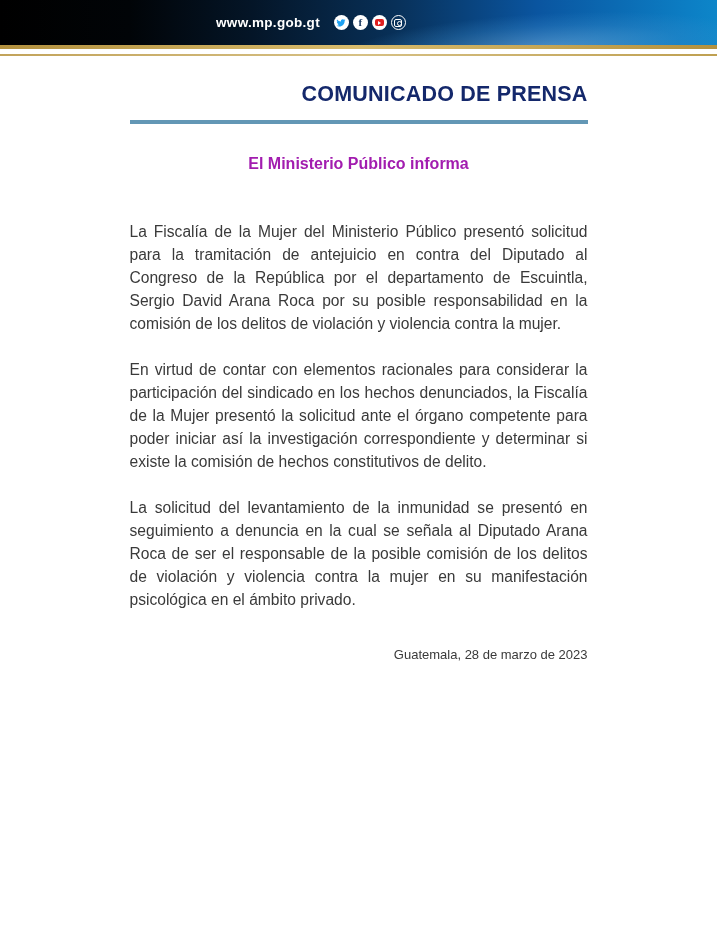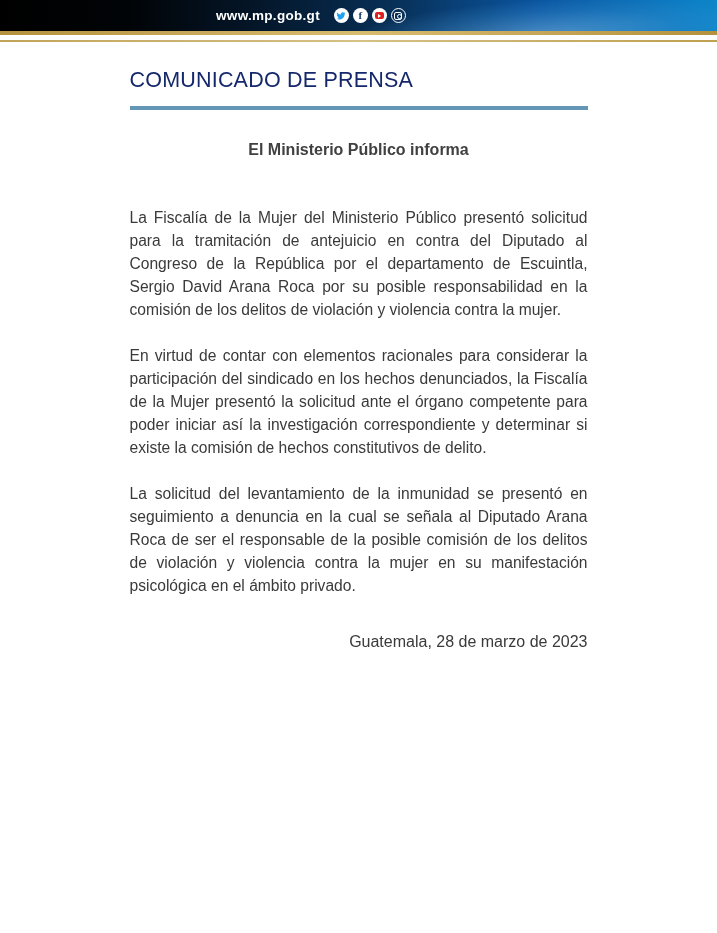--- a/index.html
+++ b/index.html
@@ -2,21 +2,21 @@
 <html><head>
 <meta charset="utf-8">
 <style>
   * { margin: 0; padding: 0; box-sizing: border-box; }
   html, body { width: 717px; height: 933px; background: #ffffff; overflow: hidden; }
   body { font-family: "Liberation Sans", sans-serif; }
 
   
   .banner {
     position: relative;
-    height: 31px;
+    height: 45px;
     background: linear-gradient(90deg,
       #000000 0%, #010407 18%, #041527 35%,
       #083058 55%, #0a55a0 75%, #0c7ec4 96%, #0d86c9 100%);
     overflow: hidden;
   }
   .banner::after {
     content: "";
     position: absolute;
     right: -40px; bottom: -38px;
     width: 420px; height: 70px;
@@ -119,48 +119,48 @@
     margin-top: 3px;
     font-size: 12.5px;
     font-weight: bold;
     color: #242e66;
     letter-spacing: 3px;
   }
 
   
   .title {
     margin-top: 26px;
-    text-align: left;
+    text-align: right;
     font-size: 21.5px;
-    font-weight: normal;
+    font-weight: bold;
     color: #14286b;
     letter-spacing: 0.2px;
   }
   .divider { height: 4px; background: #6397b5; margin-top: 13px; }
   .subtitle {
     margin-top: 31px;
     text-align: center;
     font-size: 16px;
     font-weight: bold;
-    color: #404040;
+    color: #a21caf;
   }
 
   
   .body-text p {
     font-size: 15.6px;
     line-height: 23px;
     color: #3a3a3a;
     text-align: justify;
   }
   .body-text p.first { margin-top: 47px; }
   .body-text p + p { margin-top: 23px; }
   .dateline {
     margin-top: 36px;
     text-align: right;
-    font-size: 16px;
+    font-size: 13px;
     color: #3a3a3a;
   }
 </style>
 </head>
 <body>
 
 <div class="banner">
   <div class="banner-content">
     <span class="banner-url">www.mp.gob.gt</span>
     <span class="social-row">

